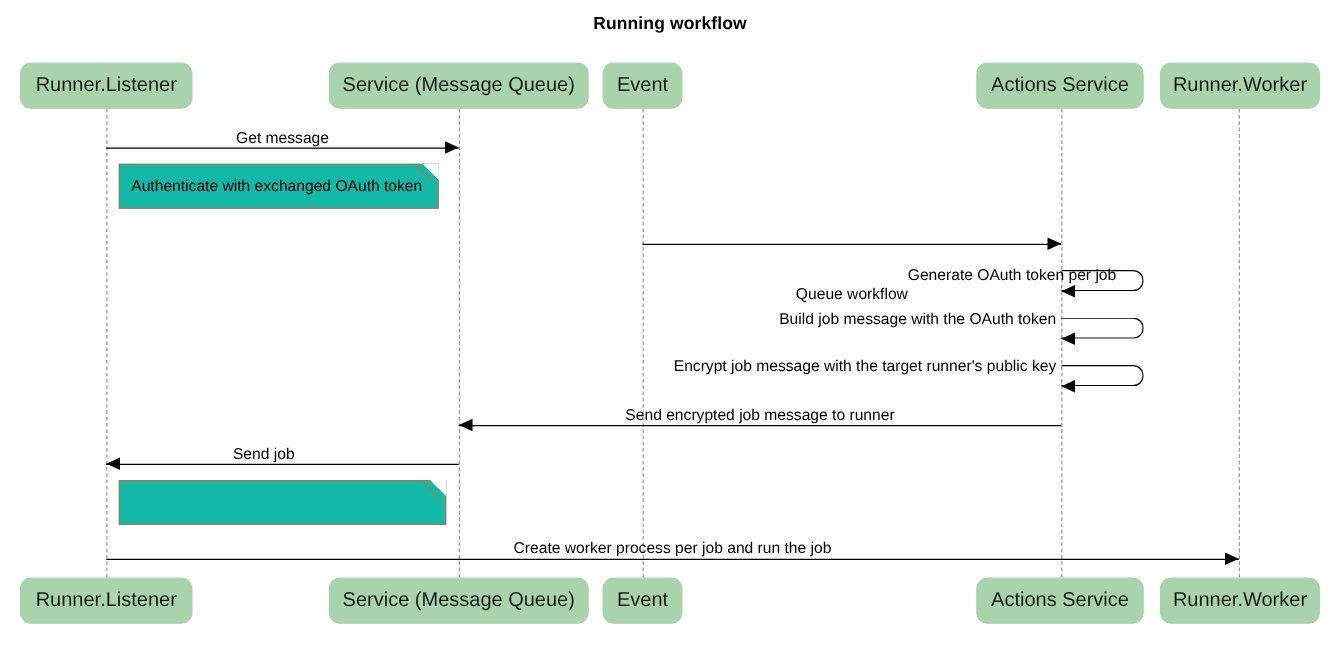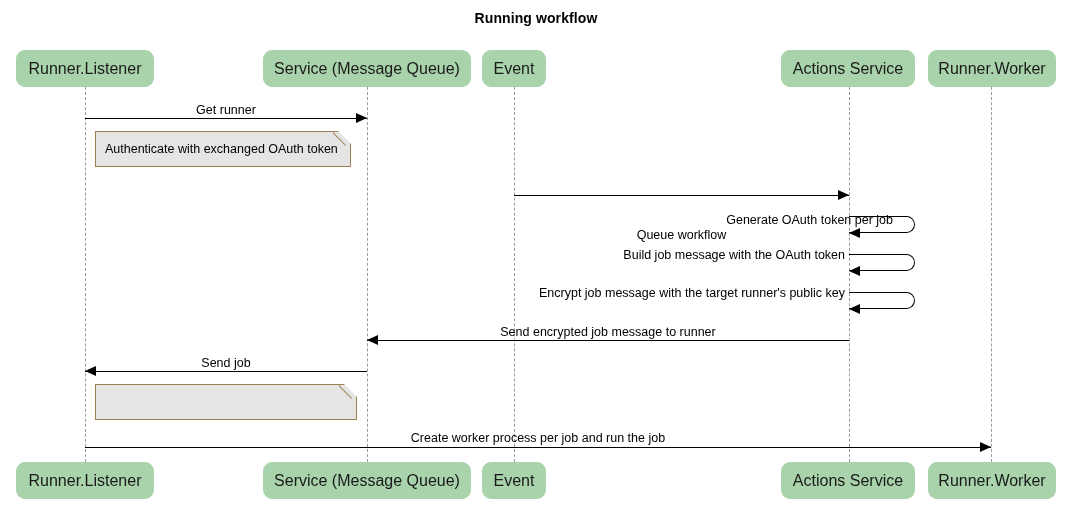--- a/index.html
+++ b/index.html
@@ -74,21 +74,21 @@
   .self-loop {
     position: absolute;
     box-sizing: border-box;
     border: 1.6px solid #000000;
     border-left: none;
     border-radius: 0 12px 12px 0;
   }
   .note {
     position: absolute;
     box-sizing: border-box;
-    background: #e5e5e5;
+    background: #14b8a6;
     border: 1px solid #9d7f54;
     font-size: 12.5px;
     color: #000000;
     white-space: nowrap;
     display: flex;
     align-items: center;
     padding-left: 9px;
   }
   .note-fold {
     position: absolute;
@@ -130,39 +130,39 @@
   <div id="lifelines">
       <div class="lifeline" style="left: 85px; top: 87px; height: 375px;"></div>
       <div class="lifeline" style="left: 367px; top: 87px; height: 375px;"></div>
       <div class="lifeline" style="left: 514px; top: 87px; height: 375px;"></div>
       <div class="lifeline" style="left: 849px; top: 87px; height: 375px;"></div>
       <div class="lifeline" style="left: 991px; top: 87px; height: 375px;"></div>
     </div>
   <div id="messages">
       <div class="msg-line" style="left: 85px; top: 118px; width: 282px;"></div>
       <div class="arrowhead right" style="left: 356px; top: 113.3px;"></div>
-      <div class="msg-label" style="left: 85px; top: 103px; width: 282px;">Get runner</div>
+      <div class="msg-label" style="left: 85px; top: 103px; width: 282px;">Get message</div>
       <div class="msg-line" style="left: 514px; top: 195px; width: 335px;"></div>
       <div class="arrowhead right" style="left: 838px; top: 190.3px;"></div>
       <div class="msg-label" style="left: 514px; top: 180px; width: 335px; margin-top: 48px;">Queue workflow</div>
       <div class="self-loop" style="left: 849px; top: 216px; width: 66px; height: 17px;"></div>
       <div class="arrowhead left" style="left: 849px; top: 227.5px;"></div>
       <div class="msg-label" style="left: 0px; top: 213px; width: 845px; text-align: right; padding-left: 48px;">Generate OAuth token per job</div>
       <div class="self-loop" style="left: 849px; top: 254px; width: 66px; height: 17px;"></div>
       <div class="arrowhead left" style="left: 849px; top: 265.5px;"></div>
       <div class="msg-label" style="left: 0px; top: 248px; width: 845px; text-align: right;">Build job message with the OAuth token</div>
       <div class="self-loop" style="left: 849px; top: 292px; width: 66px; height: 17px;"></div>
       <div class="arrowhead left" style="left: 849px; top: 303.5px;"></div>
       <div class="msg-label" style="left: 0px; top: 286px; width: 845px; text-align: right;">Encrypt job message with the target runner's public key</div>
       <div class="msg-line" style="left: 367px; top: 340px; width: 482px;"></div>
       <div class="arrowhead left" style="left: 367px; top: 335.3px;"></div>
       <div class="msg-label" style="left: 367px; top: 325px; width: 482px;">Send encrypted job message to runner</div>
       <div class="msg-line" style="left: 85px; top: 371px; width: 282px;"></div>
       <div class="arrowhead left" style="left: 85px; top: 366.3px;"></div>
-      <div class="msg-label" style="left: 85px; top: 356px; width: 282px;">Send job</div>
+      <div class="msg-label" style="left: 70px; top: 356px; width: 282px;">Send job</div>
       <div class="msg-line" style="left: 85px; top: 447px; width: 906px;"></div>
       <div class="arrowhead right" style="left: 980px; top: 442.3px;"></div>
       <div class="msg-label" style="left: 85px; top: 431px; width: 906px;">Create worker process per job and run the job</div>
     </div>
   <div id="notes">
       <div class="note" style="left: 95px; top: 131px; width: 256px; height: 36px;">
         <span>Authenticate with exchanged OAuth token</span>
         <span class="note-fold"></span>
         <span class="note-fold-edge"></span>
       </div>

